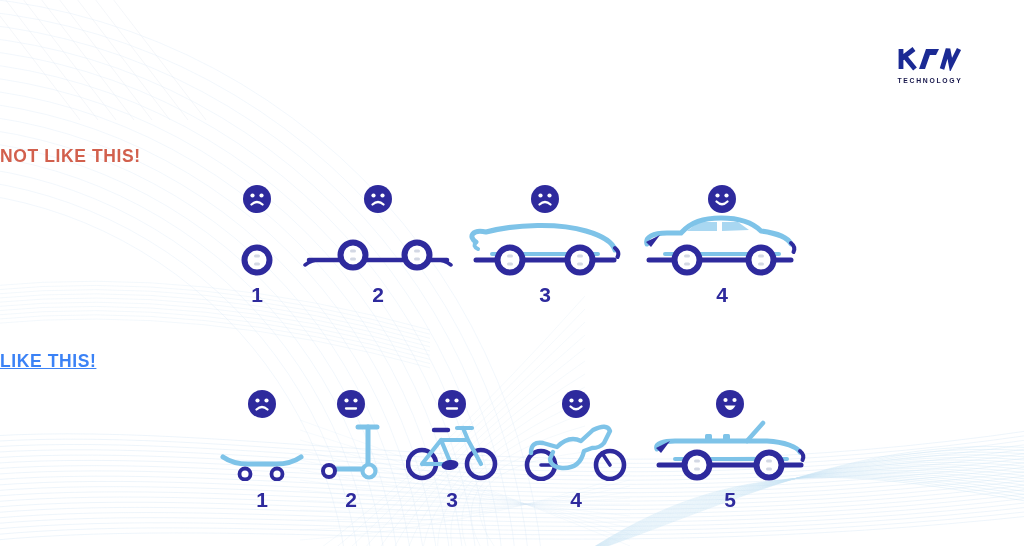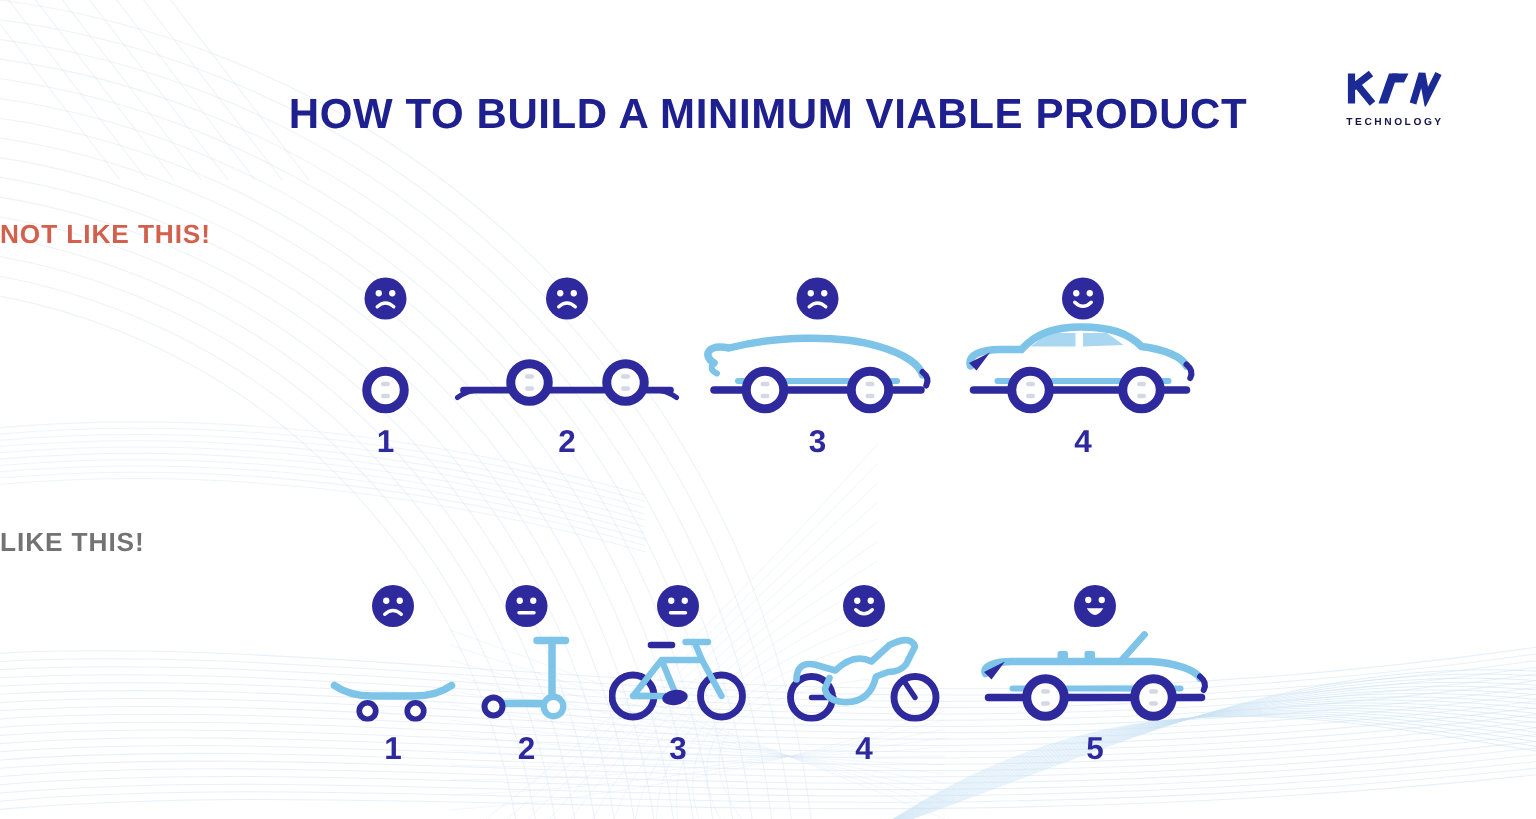--- a/index.html
+++ b/index.html
@@ -12,21 +12,21 @@
     position:absolute;left:0;top:60px;width:100%;text-align:center;
     font-size:28px;font-weight:800;color:#1f2090;letter-spacing:.4px;margin:0;
   }
   .logo{position:absolute;right:58px;top:47px;width:72px;text-align:center;}
   .logo-tag{font-size:6.8px;font-weight:bold;letter-spacing:1.7px;color:#15154a;margin-top:2px;white-space:nowrap;}
   .section-label{
     position:absolute;left:0;width:100%;text-align:left;
     font-size:17.5px;font-weight:800;letter-spacing:.6px;
   }
   .label-red{top:146px;color:#d2604d;}
-  .label-green{top:351px;color:#737373;}
+  .label-green{top:351px;color:#3b82f6;text-decoration:underline;}
   .step{
     position:absolute;transform:translateX(-50%);
     display:flex;flex-direction:column;align-items:center;
   }
   .veh{height:58px;display:flex;align-items:flex-end;justify-content:center;margin-top:4px;}
   .num{margin-top:8px;font-size:21px;line-height:1;font-weight:800;color:#2e2a9d;}
   .r1{top:184px;} .r2{top:389px;}
 </style>
 </head>
 <body>
@@ -137,21 +137,20 @@
   <svg width="0" height="0" style="position:absolute" aria-hidden="true">
     <defs>
       <symbol id="wheelsym" viewBox="0 0 32 32">
         <circle cx="16" cy="16" r="12.5" fill="#fff" stroke="#2e2a9d" stroke-width="6"></circle>
         <rect x="13" y="10.5" width="6" height="3" rx="1.5" fill="#d3d8e4"></rect>
         <rect x="13" y="18.5" width="6" height="3" rx="1.5" fill="#d3d8e4"></rect>
       </symbol>
     </defs>
   </svg>
 
-  <h1 class="title">HOW TO BUILD A MINIMUM VIABLE PRODUCT</h1>
 
   <div class="logo">
     <svg width="66" height="24" viewBox="0 0 66 24">
       <path d="M4,2 V22 M4,12 L17,2 M9,11 L18,22" stroke="#1b2a94" stroke-width="4.8" fill="none"></path>
       <path d="M22,22 L29,2 H35 L28,22 Z" fill="#1b2a94"></path>
       <path d="M31,2 L42,2 L39,8 L30,8 Z" fill="#1b2a94"></path>
       <path d="M45,22 L51,2 L54,18 L62,2" stroke="#1b2a94" stroke-width="4.6" fill="none"></path>
     </svg>
     <div class="logo-tag">TECHNOLOGY</div>
   </div>

